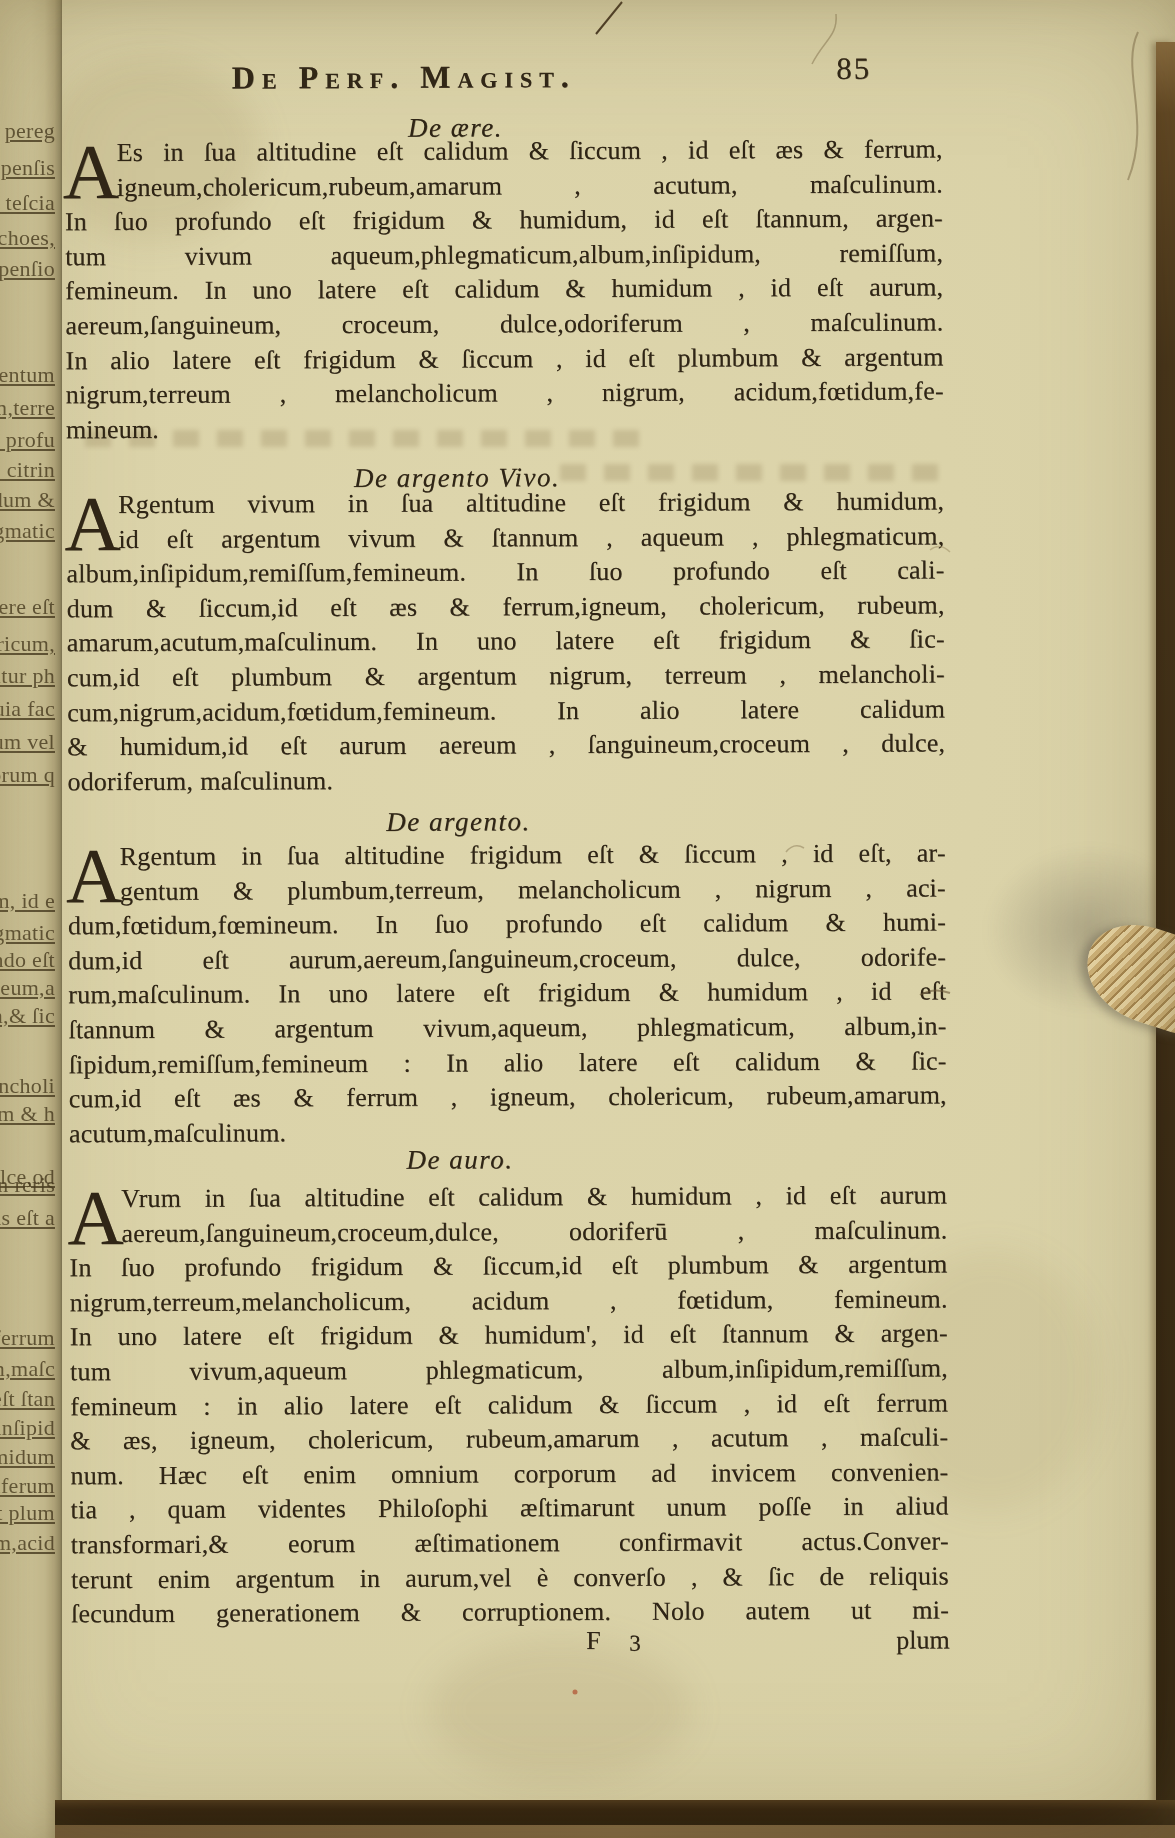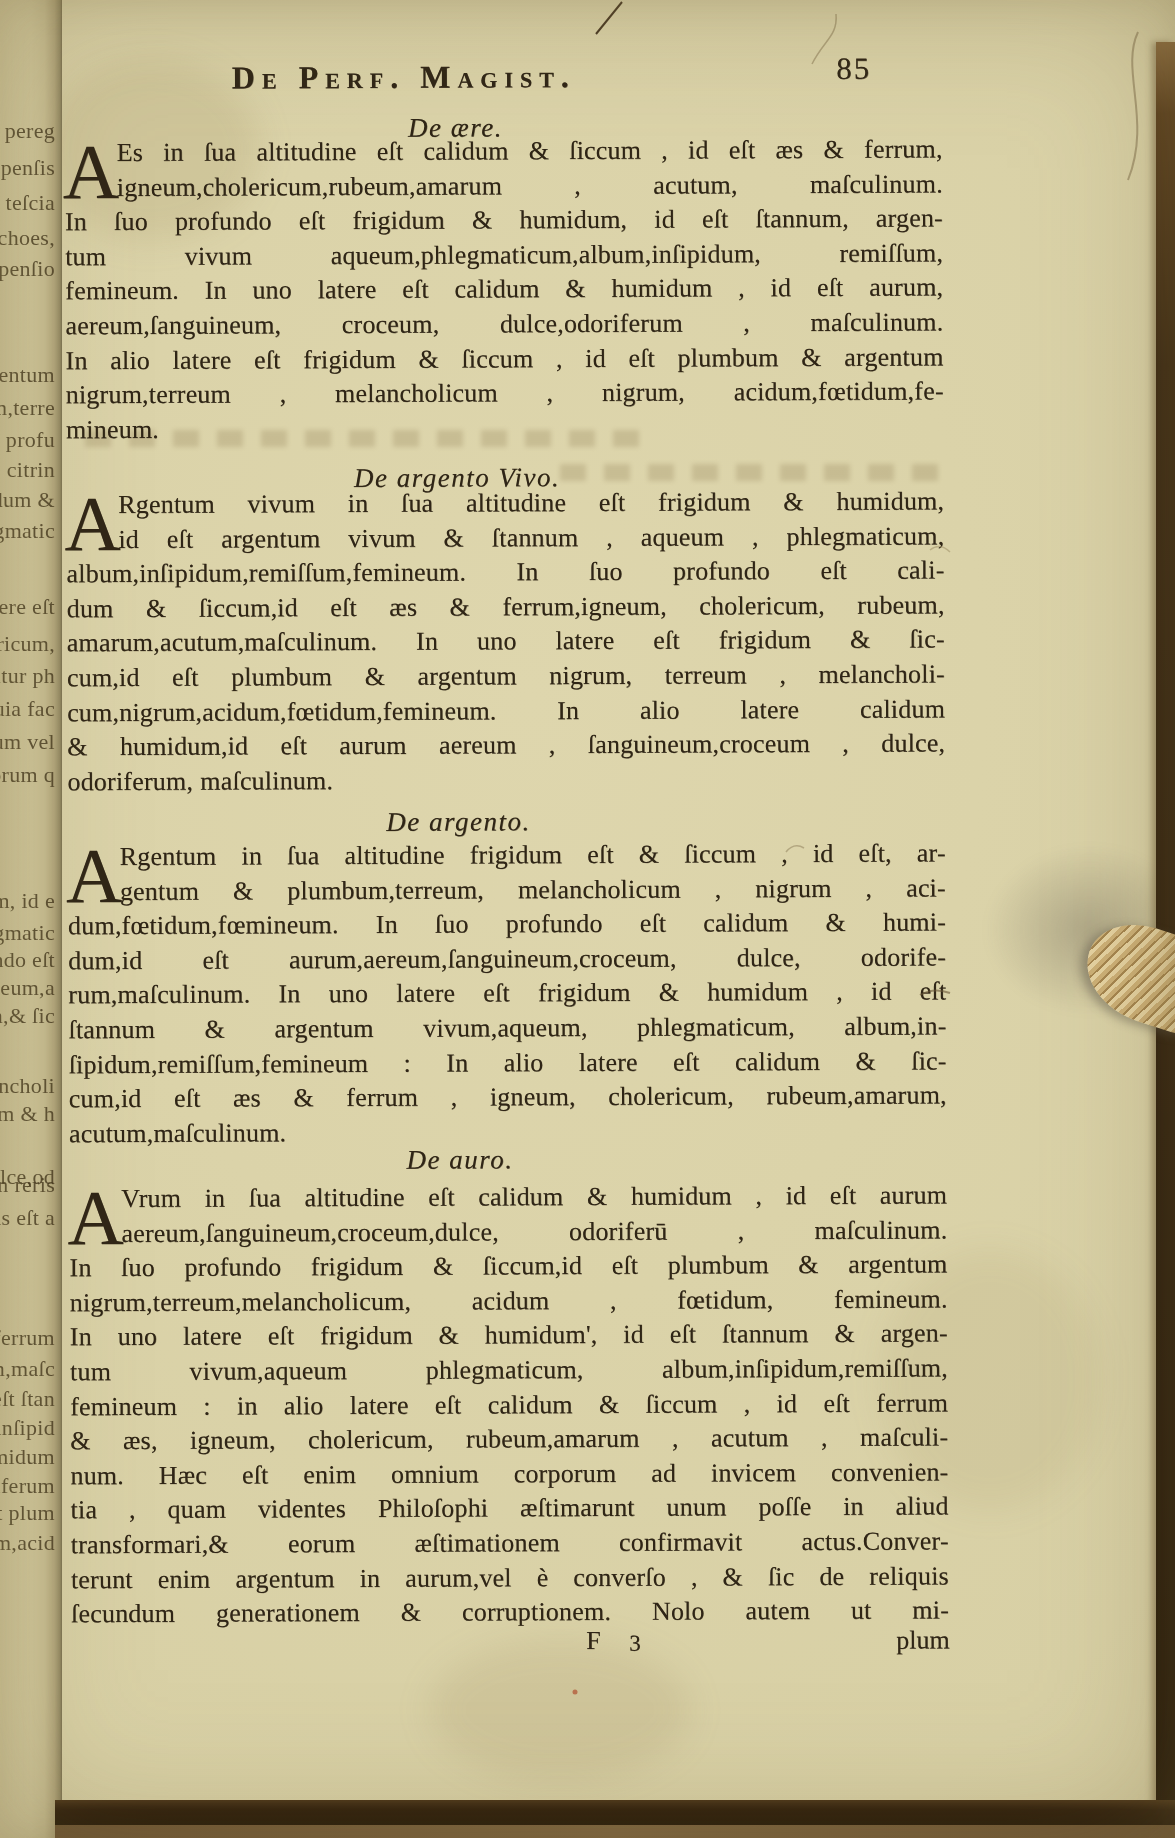--- a/index.html
+++ b/index.html
@@ -10,21 +10,21 @@
   }
   .vignette{position:absolute;inset:0;pointer-events:none;
     box-shadow:inset 0 0 140px rgba(118,100,58,.35), inset 0 0 36px rgba(118,100,58,.18);}
   .stain{position:absolute;border-radius:50%;filter:blur(16px);pointer-events:none;}
   .ghost{position:absolute;height:17px;filter:blur(2.5px);opacity:.45;pointer-events:none;
     background:repeating-linear-gradient(90deg, rgba(128,108,66,.5) 0 26px, rgba(128,108,66,0) 26px 44px);}
 
   
   .prev-page{position:absolute;left:0;top:0;width:62px;height:1838px;overflow:hidden;
     background:linear-gradient(90deg,#d6cda1 0%,#d2c99d 50%,#c9bf93 72%,#b2a67c 88%,#948a64 97%,#7a7050 100%);}
-  .frag{position:absolute;right:7px;white-space:nowrap;font-size:22px;color:#45391f;opacity:.82;letter-spacing:.3px;}
+  .frag{position:absolute;right:7px;white-space:nowrap;font-size:22px;color:#45391f;opacity:.82;letter-spacing:.3px;text-decoration:underline;}
 
   .content{position:absolute;inset:0;transform:rotate(-0.25deg);}
   .running-title{position:absolute;left:0;top:58px;width:815px;text-align:center;
     font-variant:small-caps;font-weight:bold;font-size:32px;letter-spacing:7px;
     text-shadow:.3px .3px .5px rgba(47,37,22,.55);}
   .page-number{position:absolute;left:840px;top:52px;font-size:31px;letter-spacing:2px;
     text-shadow:.3px .3px .5px rgba(47,37,22,.55);}
   .sec-heading{position:absolute;left:20px;width:878px;text-align:center;
     font-style:italic;font-size:27px;letter-spacing:1.5px;
     text-shadow:.3px .3px .5px rgba(47,37,22,.5);}

